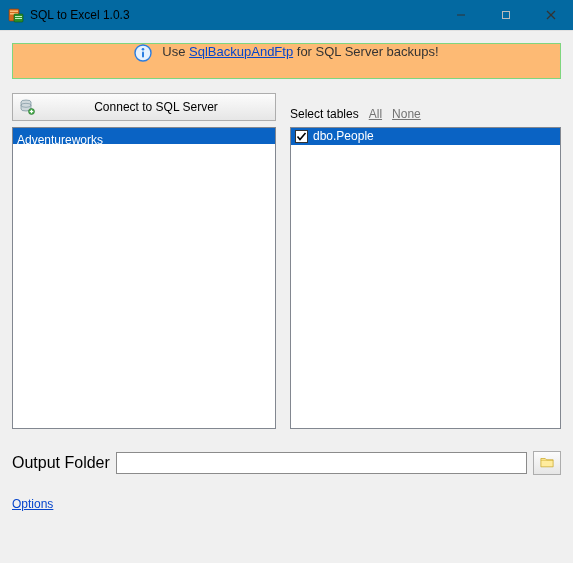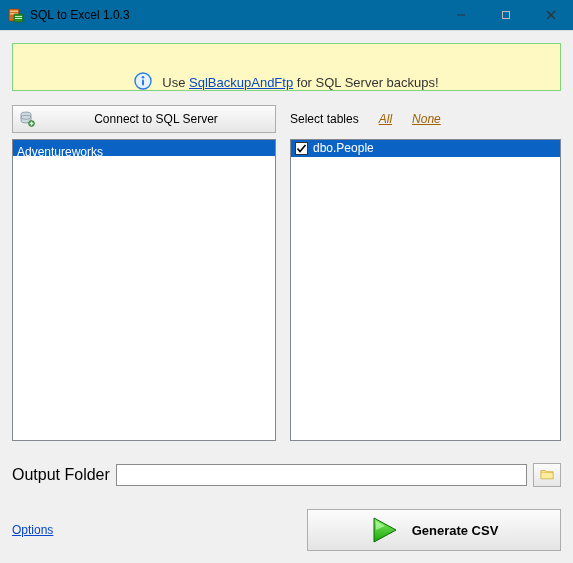--- a/index.html
+++ b/index.html
@@ -40,25 +40,25 @@
 
   .client {
     background: #f0f0f0;
     border-top: 1px solid #e1e1e1;
     padding: 12px;
     height: 533px;
     position: relative;
   }
 
   .banner {
-    background: #fef9c3;
+    background: #fdba74;
     border: 1px solid #7fd67f;
-    height: 48px;
-    display: flex;
-    align-items: flex-end;
+    height: 36px;
+    display: flex;
+    align-items: flex-start;
     justify-content: center;
     gap: 10px;
     font-size: 13px;
     color: #333;
     margin-bottom: 14px;
   }
   .info-icon {
     width: 18px; height: 18px;
   }
   .banner a { color: #0645cc; text-decoration: underline; }
@@ -102,26 +102,26 @@
     white-space: nowrap;
   }
   .listpane .row.selected {
     background: #0a63c4;
     color: #fff;
   }
 
   .tables-header {
     height: 28px;
     display: flex;
-    align-items: center;
-    gap: 20px;
-    font-size: 12px;
-    color: #000;
-  }
-  .tables-header a { color: #a16207; text-decoration: underline; cursor: pointer; font-style: italic; }
+    align-items: flex-end;
+    gap: 10px;
+    font-size: 12px;
+    color: #000;
+  }
+  .tables-header a { color: #737373; text-decoration: underline; cursor: pointer; }
 
   .checklist {
     flex: 1;
     background: #fff;
     border: 1px solid #828790;
     margin-top: 6px;
     overflow: auto;
   }
   .checklist .crow {
     height: 17px;
@@ -295,30 +295,15 @@
         <svg viewBox="0 0 16 16" width="16" height="14">
           <path d="M1 4 h5 l1.5 1.5 H15 v8 H1 z" fill="#ffec9e" stroke="#c7a320" stroke-width="0.8"></path>
           <path d="M1 6 H15" stroke="#c7a320" stroke-width="0.6"></path>
         </svg>
       </span>
     </div>
   </div>
 
   <div class="bottom-row">
     <a class="options-link">Options</a>
-    <div class="generate-btn">
-      <span class="play-icon">
-        <svg viewBox="0 0 28 28" width="28" height="28">
-          <defs>
-            <linearGradient id="pg" x1="0" y1="0" x2="0" y2="1">
-              <stop offset="0" stop-color="#7ef05c"></stop>
-              <stop offset="1" stop-color="#1da50c"></stop>
-            </linearGradient>
-          </defs>
-          <polygon points="4,2 26,14 4,26" fill="url(#pg)" stroke="#0a6b04" stroke-width="1"></polygon>
-          <polygon points="6,5 15,10 6,14" fill="#c8ffbb" opacity="0.6"></polygon>
-        </svg>
-      </span>
-      <span>Generate CSV</span>
-    </div>
   </div>
 
 </div>
 
 </body></html>

